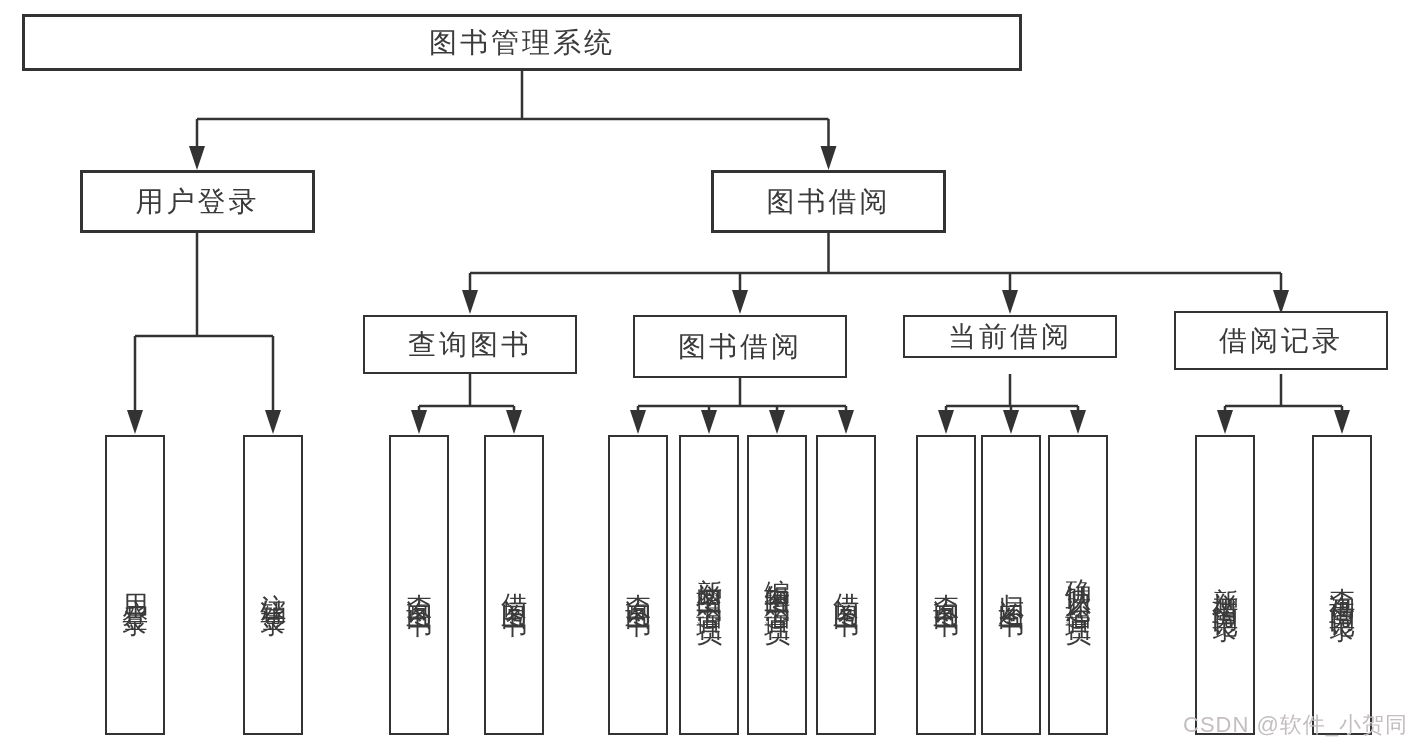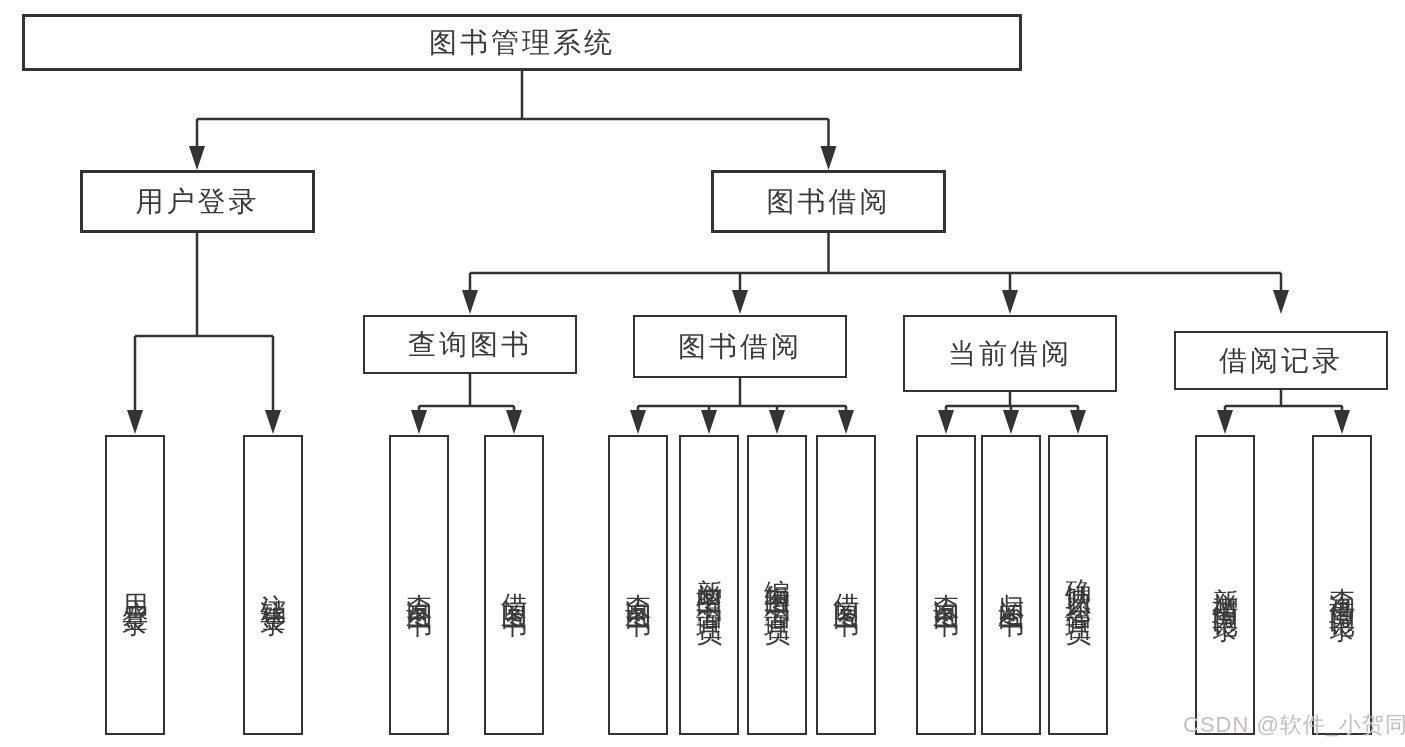--- a/index.html
+++ b/index.html
@@ -103,22 +103,22 @@
              M1334,410 L1350,410 L1342,434 Z"></path>
   </svg>
 
   <div class="node" style="left:22px; top:14px; width:1000px; height:57px;">图书管理系统</div>
 
   <div class="node" style="left:80px; top:170px; width:235px; height:63px;">用户登录</div>
   <div class="node" style="left:711px; top:170px; width:235px; height:63px;">图书借阅</div>
 
   <div class="node l3" style="left:363px; top:315px; width:214px; height:59px;">查询图书</div>
   <div class="node l3" style="left:633px; top:315px; width:214px; height:63px;">图书借阅</div>
-  <div class="node l3" style="left:903px; top:315px; width:214px; height:77px;">当前借阅</div>
-  <div class="node l3" style="left:1174px; top:331px; width:214px; height:59px;">借阅记录</div>
+  <div class="node l3" style="left:903px; top:315px; width:214px; height:43px;">当前借阅</div>
+  <div class="node l3" style="left:1174px; top:311px; width:214px; height:59px;">借阅记录</div>
 
   <div class="leaf" style="left:105px;">
     <span>用户登录</span>
   </div>
   <div class="leaf" style="left:243px;">
     <span>注销登录</span>
   </div>
 
   <div class="leaf" style="left:389px;">
     <span>查询图书</span>

